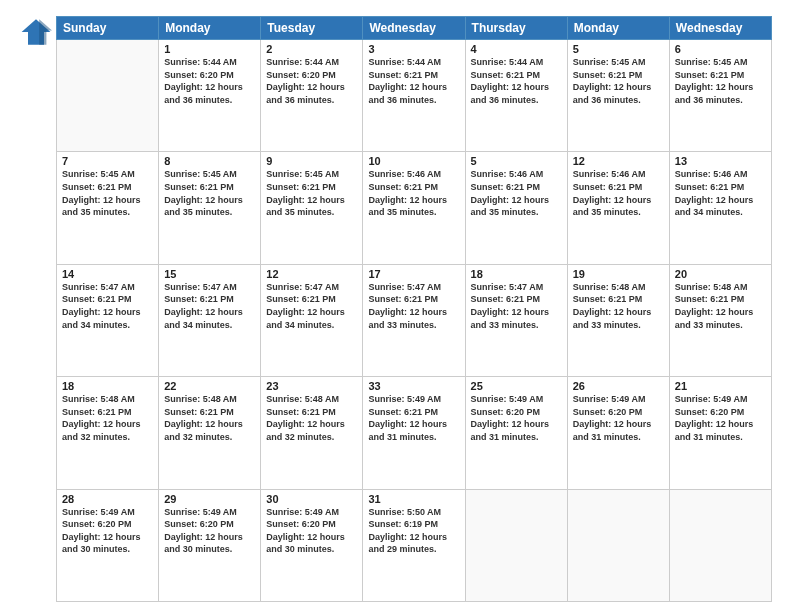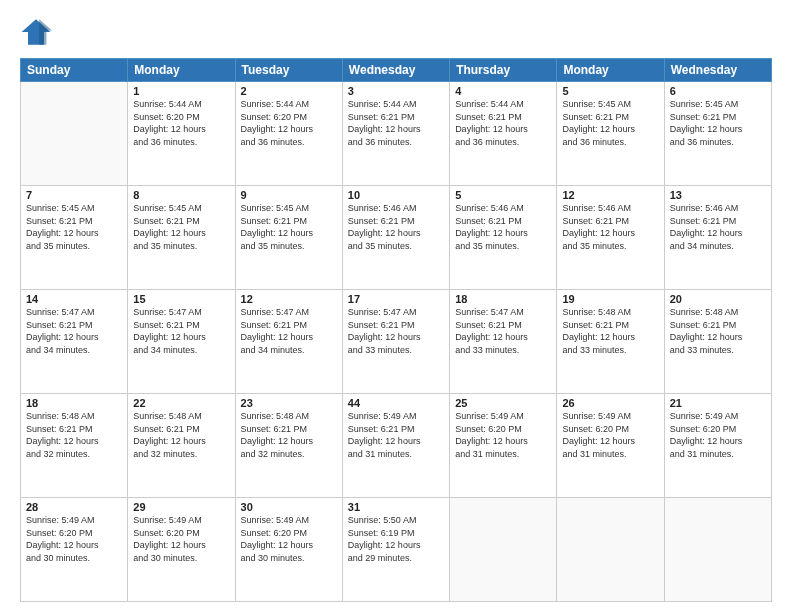--- a/index.html
+++ b/index.html
@@ -8,21 +8,21 @@
       height: 612px;
       font-family: Arial, sans-serif;
       background: #fff;
       overflow: hidden;
     }
     .page {
       width: 792px;
       height: 612px;
       padding: 16px 20px 10px 20px;
       display: flex;
-      flex-direction: column;
+      flex-direction: row;
     }
     .header {
       display: flex;
       justify-content: space-between;
       align-items: flex-start;
       margin-bottom: 10px;
     }
     .logo {
       display: flex;
       align-items: center;
@@ -77,20 +77,21 @@
       font-size: 11px;
       font-weight: bold;
       color: #222;
       display: block;
       margin-bottom: 1px;
     }
     .day-info {
       font-size: 9px;
       color: #333;
       line-height: 1.4;
+      font-weight: bold;
     }
   </style>
 </head>
 <body>
 
 <div class="page">
   <div class="header">
     <div class="logo">
       <svg class="logo-icon" viewBox="0 0 40 36">
         <polygon points="20,2 38,18 30,18 30,34 10,34 10,18 2,18" fill="#2e74b5"></polygon>
@@ -260,21 +261,21 @@
           Sunrise: 5:48 AM<br>Sunset: 6:21 PM<br>Daylight: 12 hours<br>and 32 minutes.
         </div>
       </td>
           <td>
         <span class="day-num">23</span>
         <div class="day-info">
           Sunrise: 5:48 AM<br>Sunset: 6:21 PM<br>Daylight: 12 hours<br>and 32 minutes.
         </div>
       </td>
           <td>
-        <span class="day-num">44</span>
+        <span class="day-num">33</span>
         <div class="day-info">
           Sunrise: 5:49 AM<br>Sunset: 6:21 PM<br>Daylight: 12 hours<br>and 31 minutes.
         </div>
       </td>
           <td>
         <span class="day-num">25</span>
         <div class="day-info">
           Sunrise: 5:49 AM<br>Sunset: 6:20 PM<br>Daylight: 12 hours<br>and 31 minutes.
         </div>
       </td>

